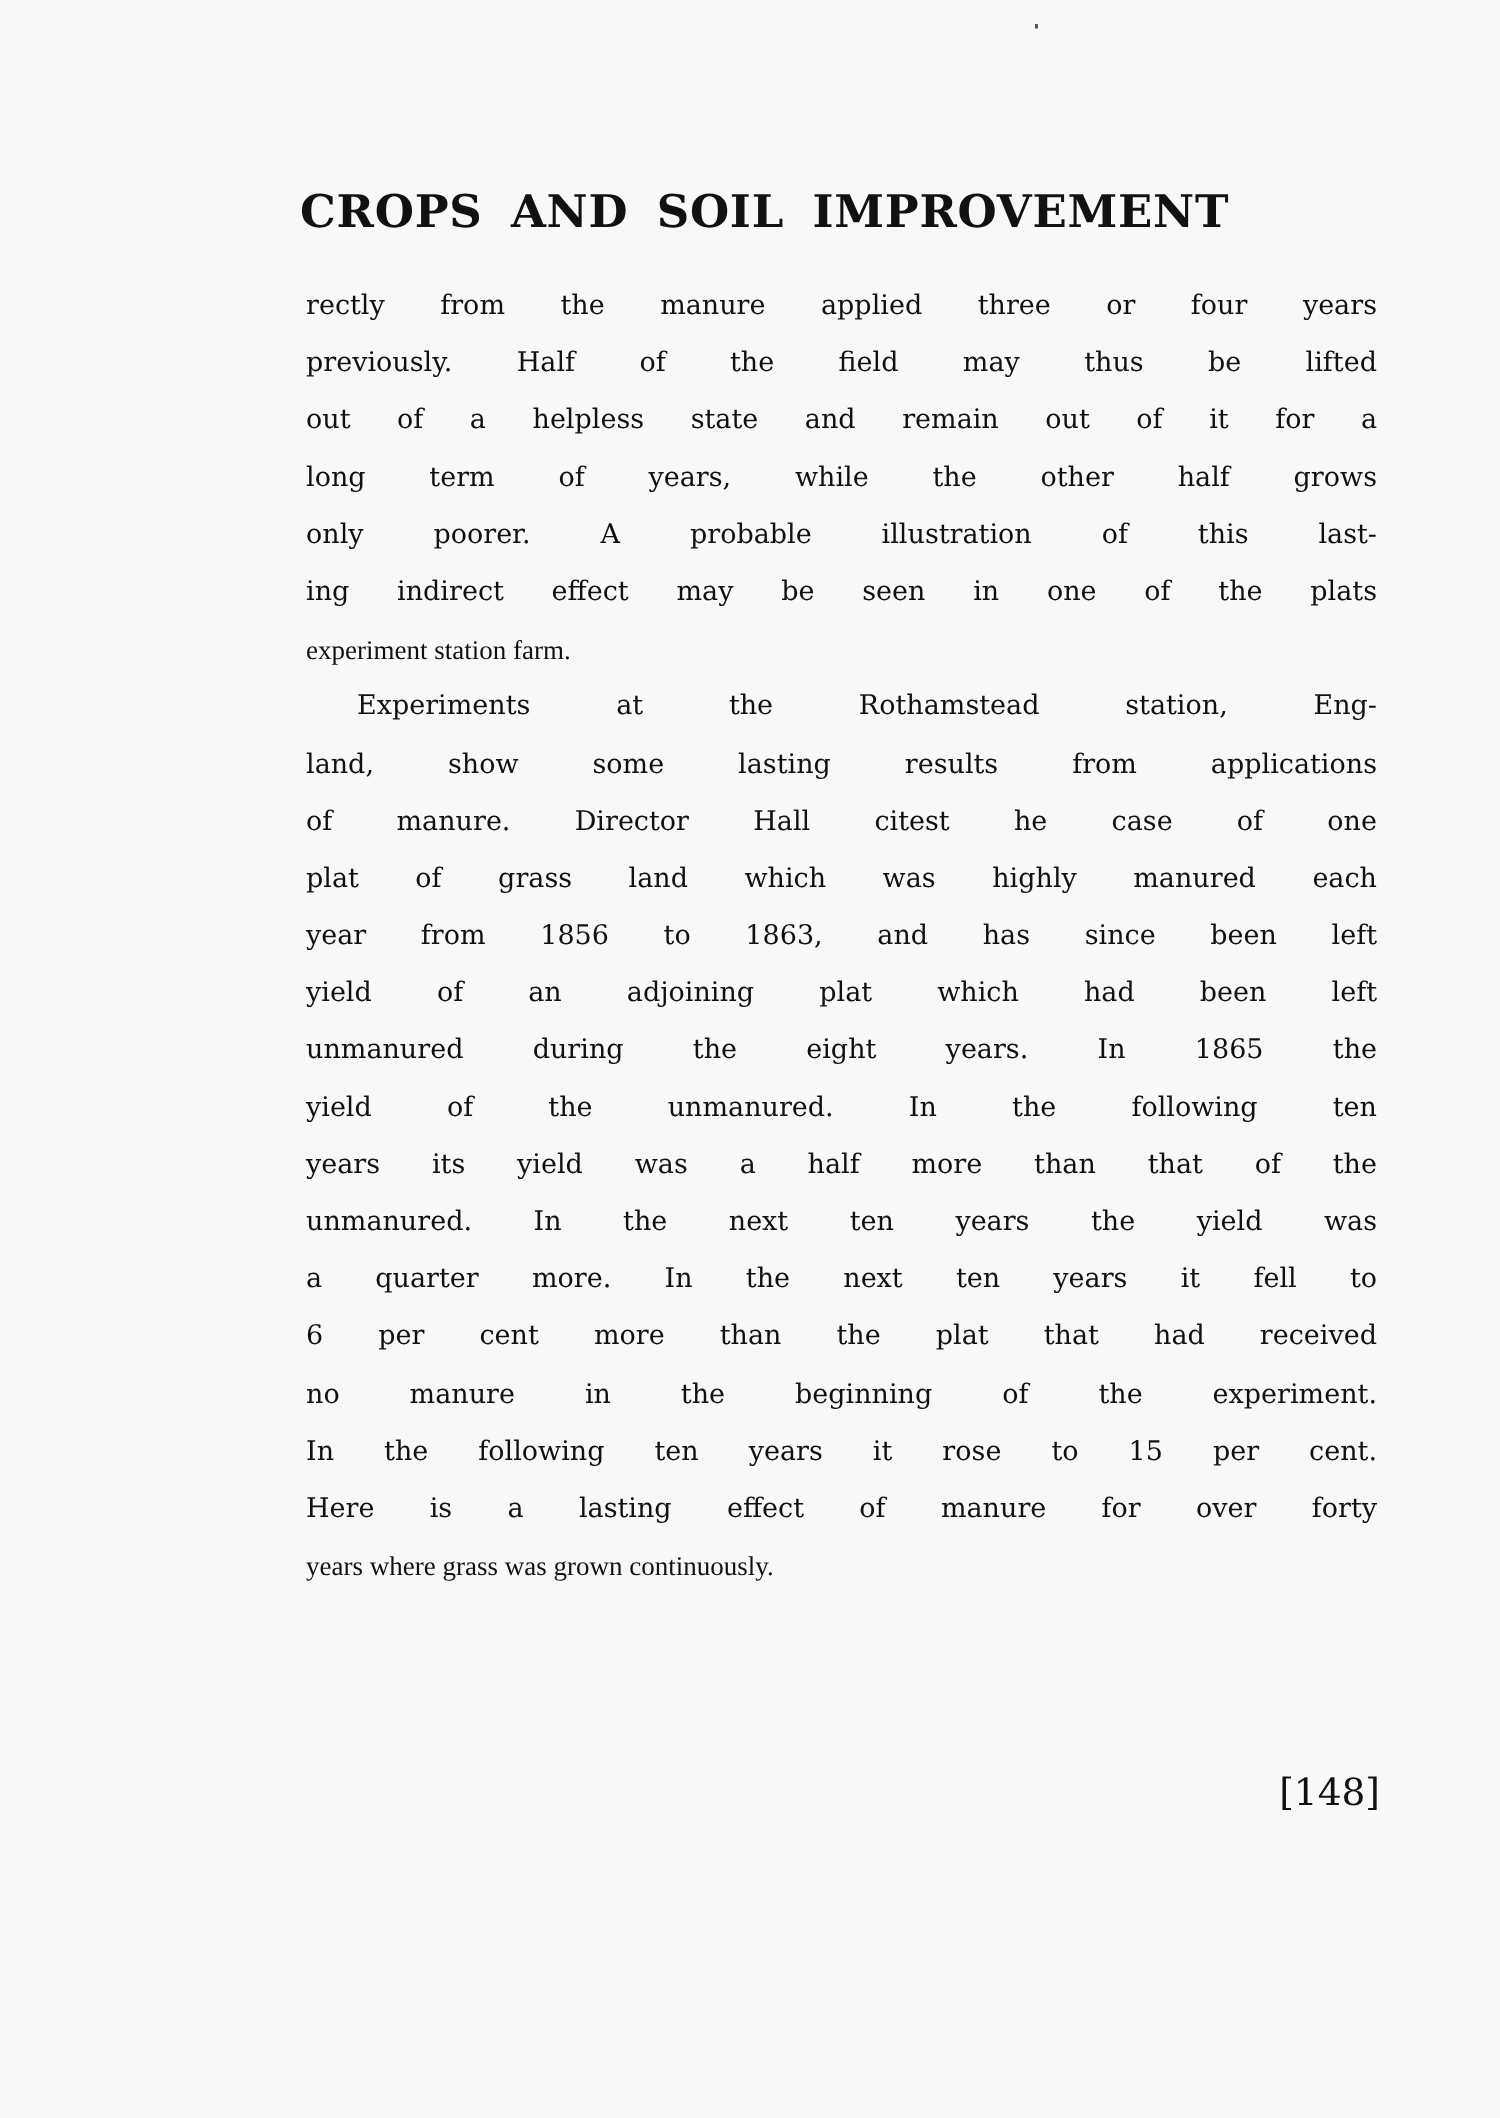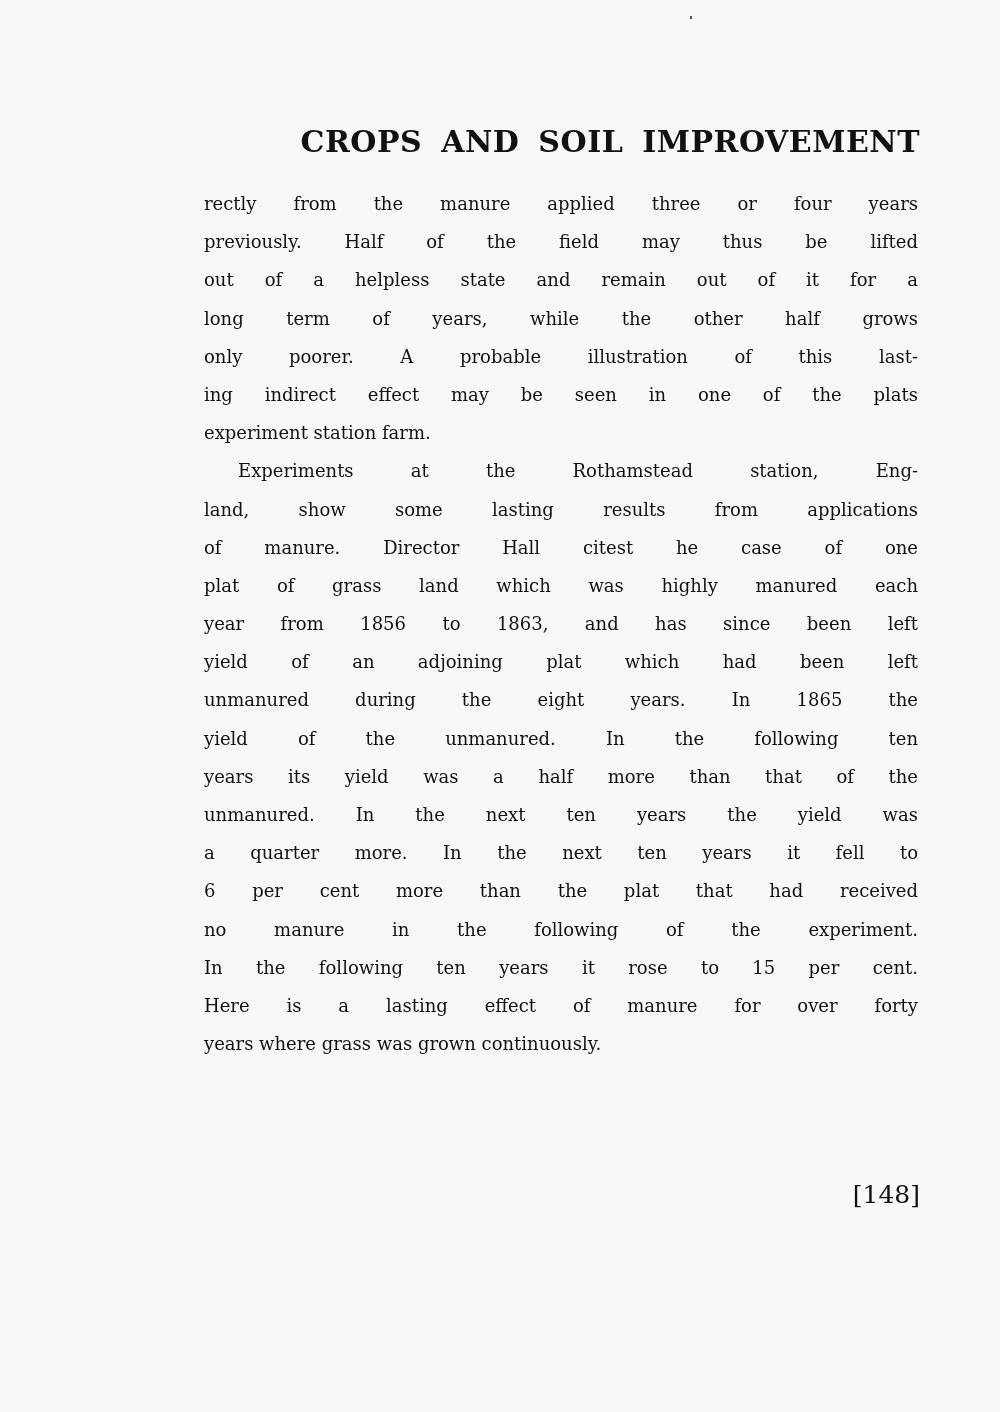--- a/index.html
+++ b/index.html
@@ -22,21 +22,21 @@
       top: 16px;
       width: 2px;
       height: 3px;
       background: #555;
     }
     .running-head {
       position: absolute;
       left: 200px;
       width: 720px;
       top: 122px;
-      text-align: right;
+      text-align: left;
       font-family: "DejaVu Serif", serif;
       font-weight: bold;
       font-size: 30px;
       letter-spacing: 0.5px;
       word-spacing: 8px;
       line-height: 40px;
     }
     .body {
       position: absolute;
       left: 204px;
@@ -49,20 +49,21 @@
       line-height: 38px;
       font-size: 18px;
       text-align: justify;
       text-align-last: justify;
       white-space: nowrap;
       overflow: visible;
     }
     .line.last {
       text-align: center;
       text-align-last: left;
+      font-family: Liberation Serif, serif;
     }
     .line.indent {
       padding-left: 34px;
     }
     .folio {
       position: absolute;
       left: 200px;
       width: 720px;
       top: 1178px;
       text-align: right;
@@ -96,21 +97,21 @@
       <span class="line">of manure. Director Hall citest he case of one</span>
       <span class="line">plat of grass land which was highly manured each</span>
       <span class="line">year from 1856 to 1863, and has since been left</span>
       <span class="line">yield of an adjoining plat which had been left</span>
       <span class="line">unmanured during the eight years. In 1865 the</span>
       <span class="line">yield of the unmanured. In the following ten</span>
       <span class="line">years its yield was a half more than that of the</span>
       <span class="line">unmanured. In the next ten years the yield was</span>
       <span class="line">a quarter more. In the next ten years it fell to</span>
       <span class="line">6 per cent more than the plat that had received</span>
-      <span class="line">no manure in the following of the experiment.</span>
+      <span class="line">no manure in the beginning of the experiment.</span>
       <span class="line">In the following ten years it rose to 15 per cent.</span>
       <span class="line">Here is a lasting effect of manure for over forty</span>
       <span class="line last">years where grass was grown continuously.</span>
     </div>
   </div>
 
   <div class="folio">[148]</div>
 </div>
 
 </body></html>

